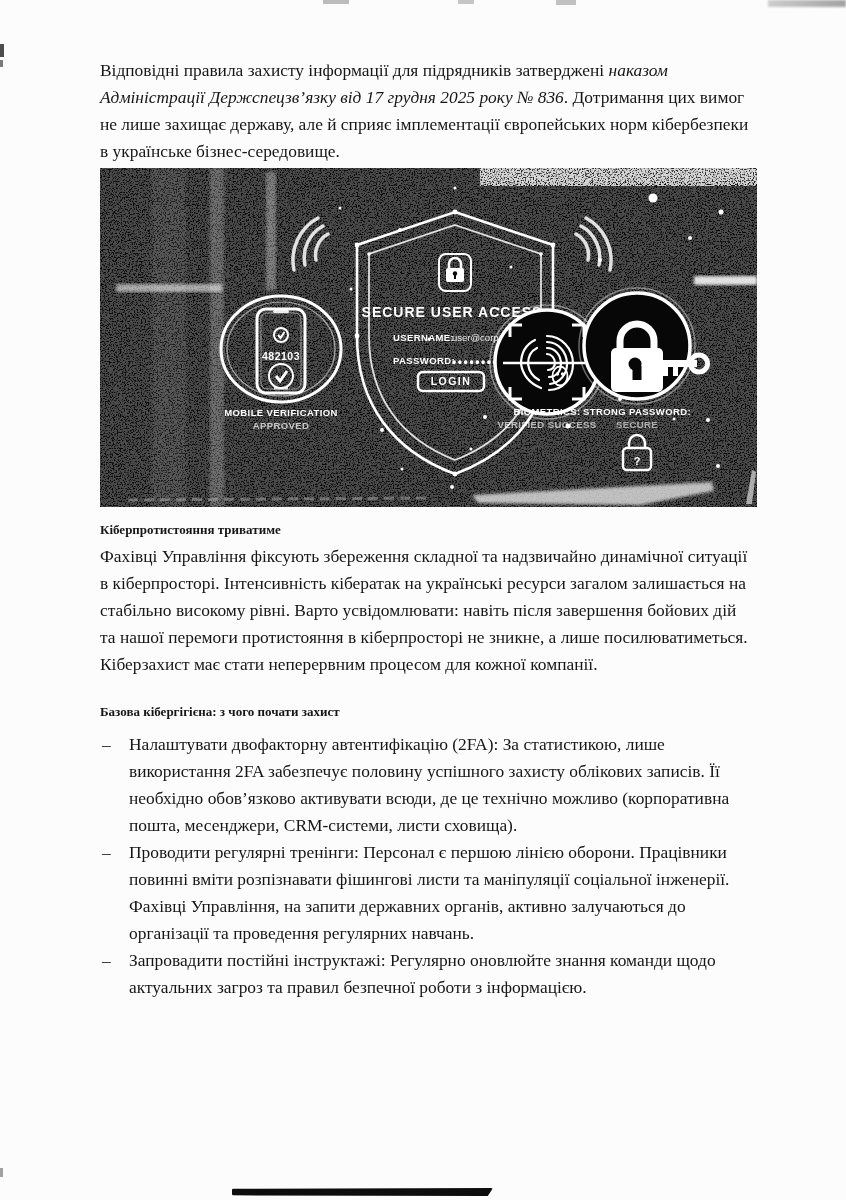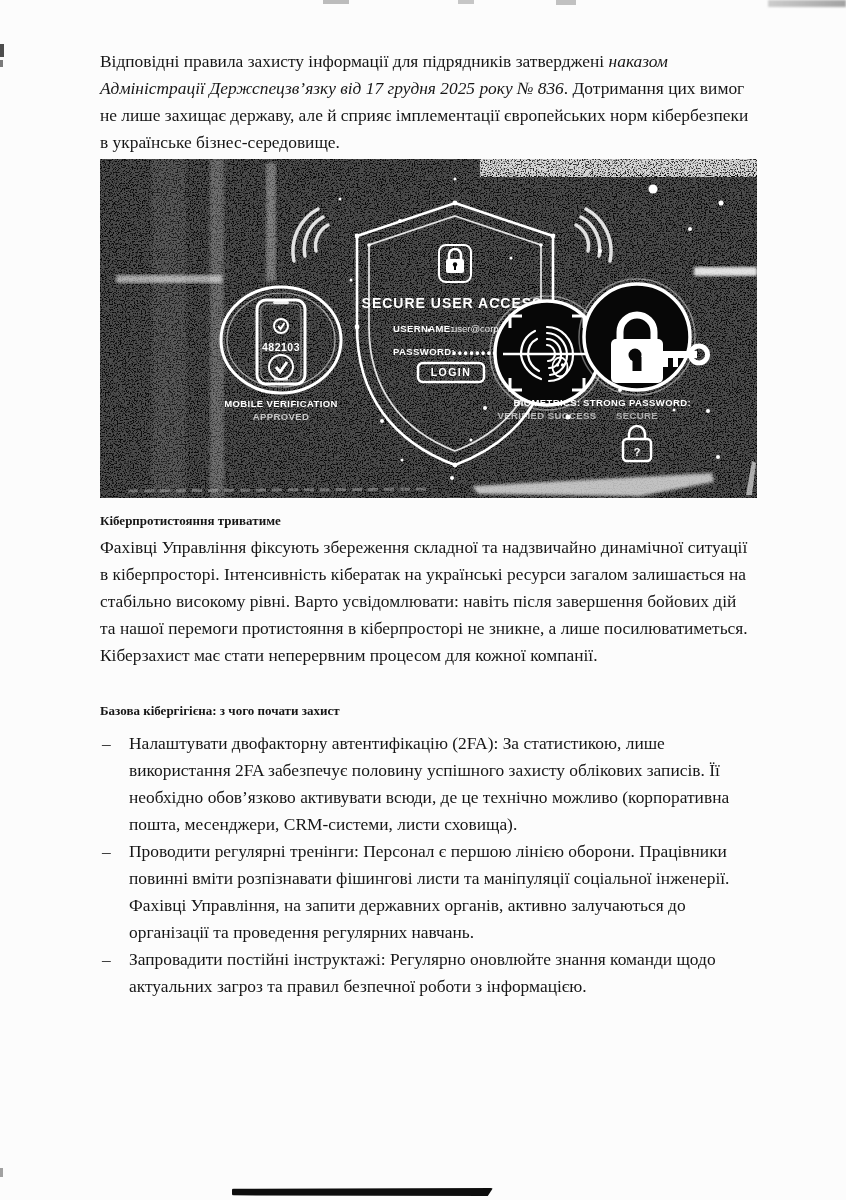--- a/index.html
+++ b/index.html
@@ -1,21 +1,21 @@
 <!DOCTYPE html>
 <html><head>
 <meta charset="utf-8">
 <style>
   html,body{margin:0;padding:0}
   body{
     width:846px;height:1200px;position:relative;overflow:hidden;
     background:#fcfcfc;color:#161616;
     font-family:"Liberation Serif", serif;
   }
-  .page{position:absolute;left:100px;top:48px;width:650px}
+  .page{position:absolute;left:100px;top:57px;width:650px}
   .para{margin:0;font-size:17.4px;line-height:27px;text-align:left}
   .para .em{font-style:italic}
   .heading{margin:9px 0 0 0;font-size:13px;line-height:27px;font-weight:700}
   .mt{}
   .photo-wrap{margin:3px 0 0 0;width:657px;height:339px;display:block;position:relative}
   .photo-wrap svg{display:block}
   .bullets{margin-top:6px}
   .bullet{display:flex;font-size:17.4px;line-height:27px}
   .bullet .marker{width:27px;flex:0 0 27px;padding-left:2px}
   .bullet .btext{flex:1}
@@ -219,21 +219,21 @@
         <rect x="-14" y="-8" width="28" height="22" rx="4" fill="none" stroke="#ffffff" stroke-width="2.5"></rect>
         <path d="M-8,-8 v-5 a8,8 0 0 1 16,0 v5" fill="none" stroke="#ffffff" stroke-width="2.5"></path>
         <text y="9" text-anchor="middle" font-size="11" font-weight="bold">?</text>
       </g>
     </svg>
   </div>
 
   <h3 class="heading">Кіберпротистояння триватиме</h3>
   <p class="para mt">Фахівці Управління фіксують збереження складної та надзвичайно динамічної ситуації в кіберпросторі. Інтенсивність кібератак на українські ресурси загалом залишається на стабільно високому рівні. Варто усвідомлювати: навіть після завершення бойових дій та нашої перемоги протистояння в кіберпросторі не зникне, а лише посилюватиметься. Кіберзахист має стати неперервним процесом для кожної компанії.</p>
 
-  <h3 class="heading" style="margin-top:28px">Базова кібергігієна: з чого почати захист</h3>
+  <h3 class="heading" style="margin-top:20px">Базова кібергігієна: з чого почати захист</h3>
 
   <div class="bullets">
     <div class="bullet">
       <span class="marker">–</span>
       <span class="btext">Налаштувати двофакторну автентифікацію (2FA): За статистикою, лише використання 2FA забезпечує половину успішного захисту облікових записів. Її необхідно обов’язково активувати всюди, де це технічно можливо (корпоративна пошта, месенджери, CRM-системи, листи сховища).</span>
     </div>
     <div class="bullet">
       <span class="marker">–</span>
       <span class="btext">Проводити регулярні тренінги: Персонал є першою лінією оборони. Працівники повинні вміти розпізнавати фішингові листи та маніпуляції соціальної інженерії. Фахівці Управління, на запити державних органів, активно залучаються до організації та проведення регулярних навчань.</span>
     </div>

